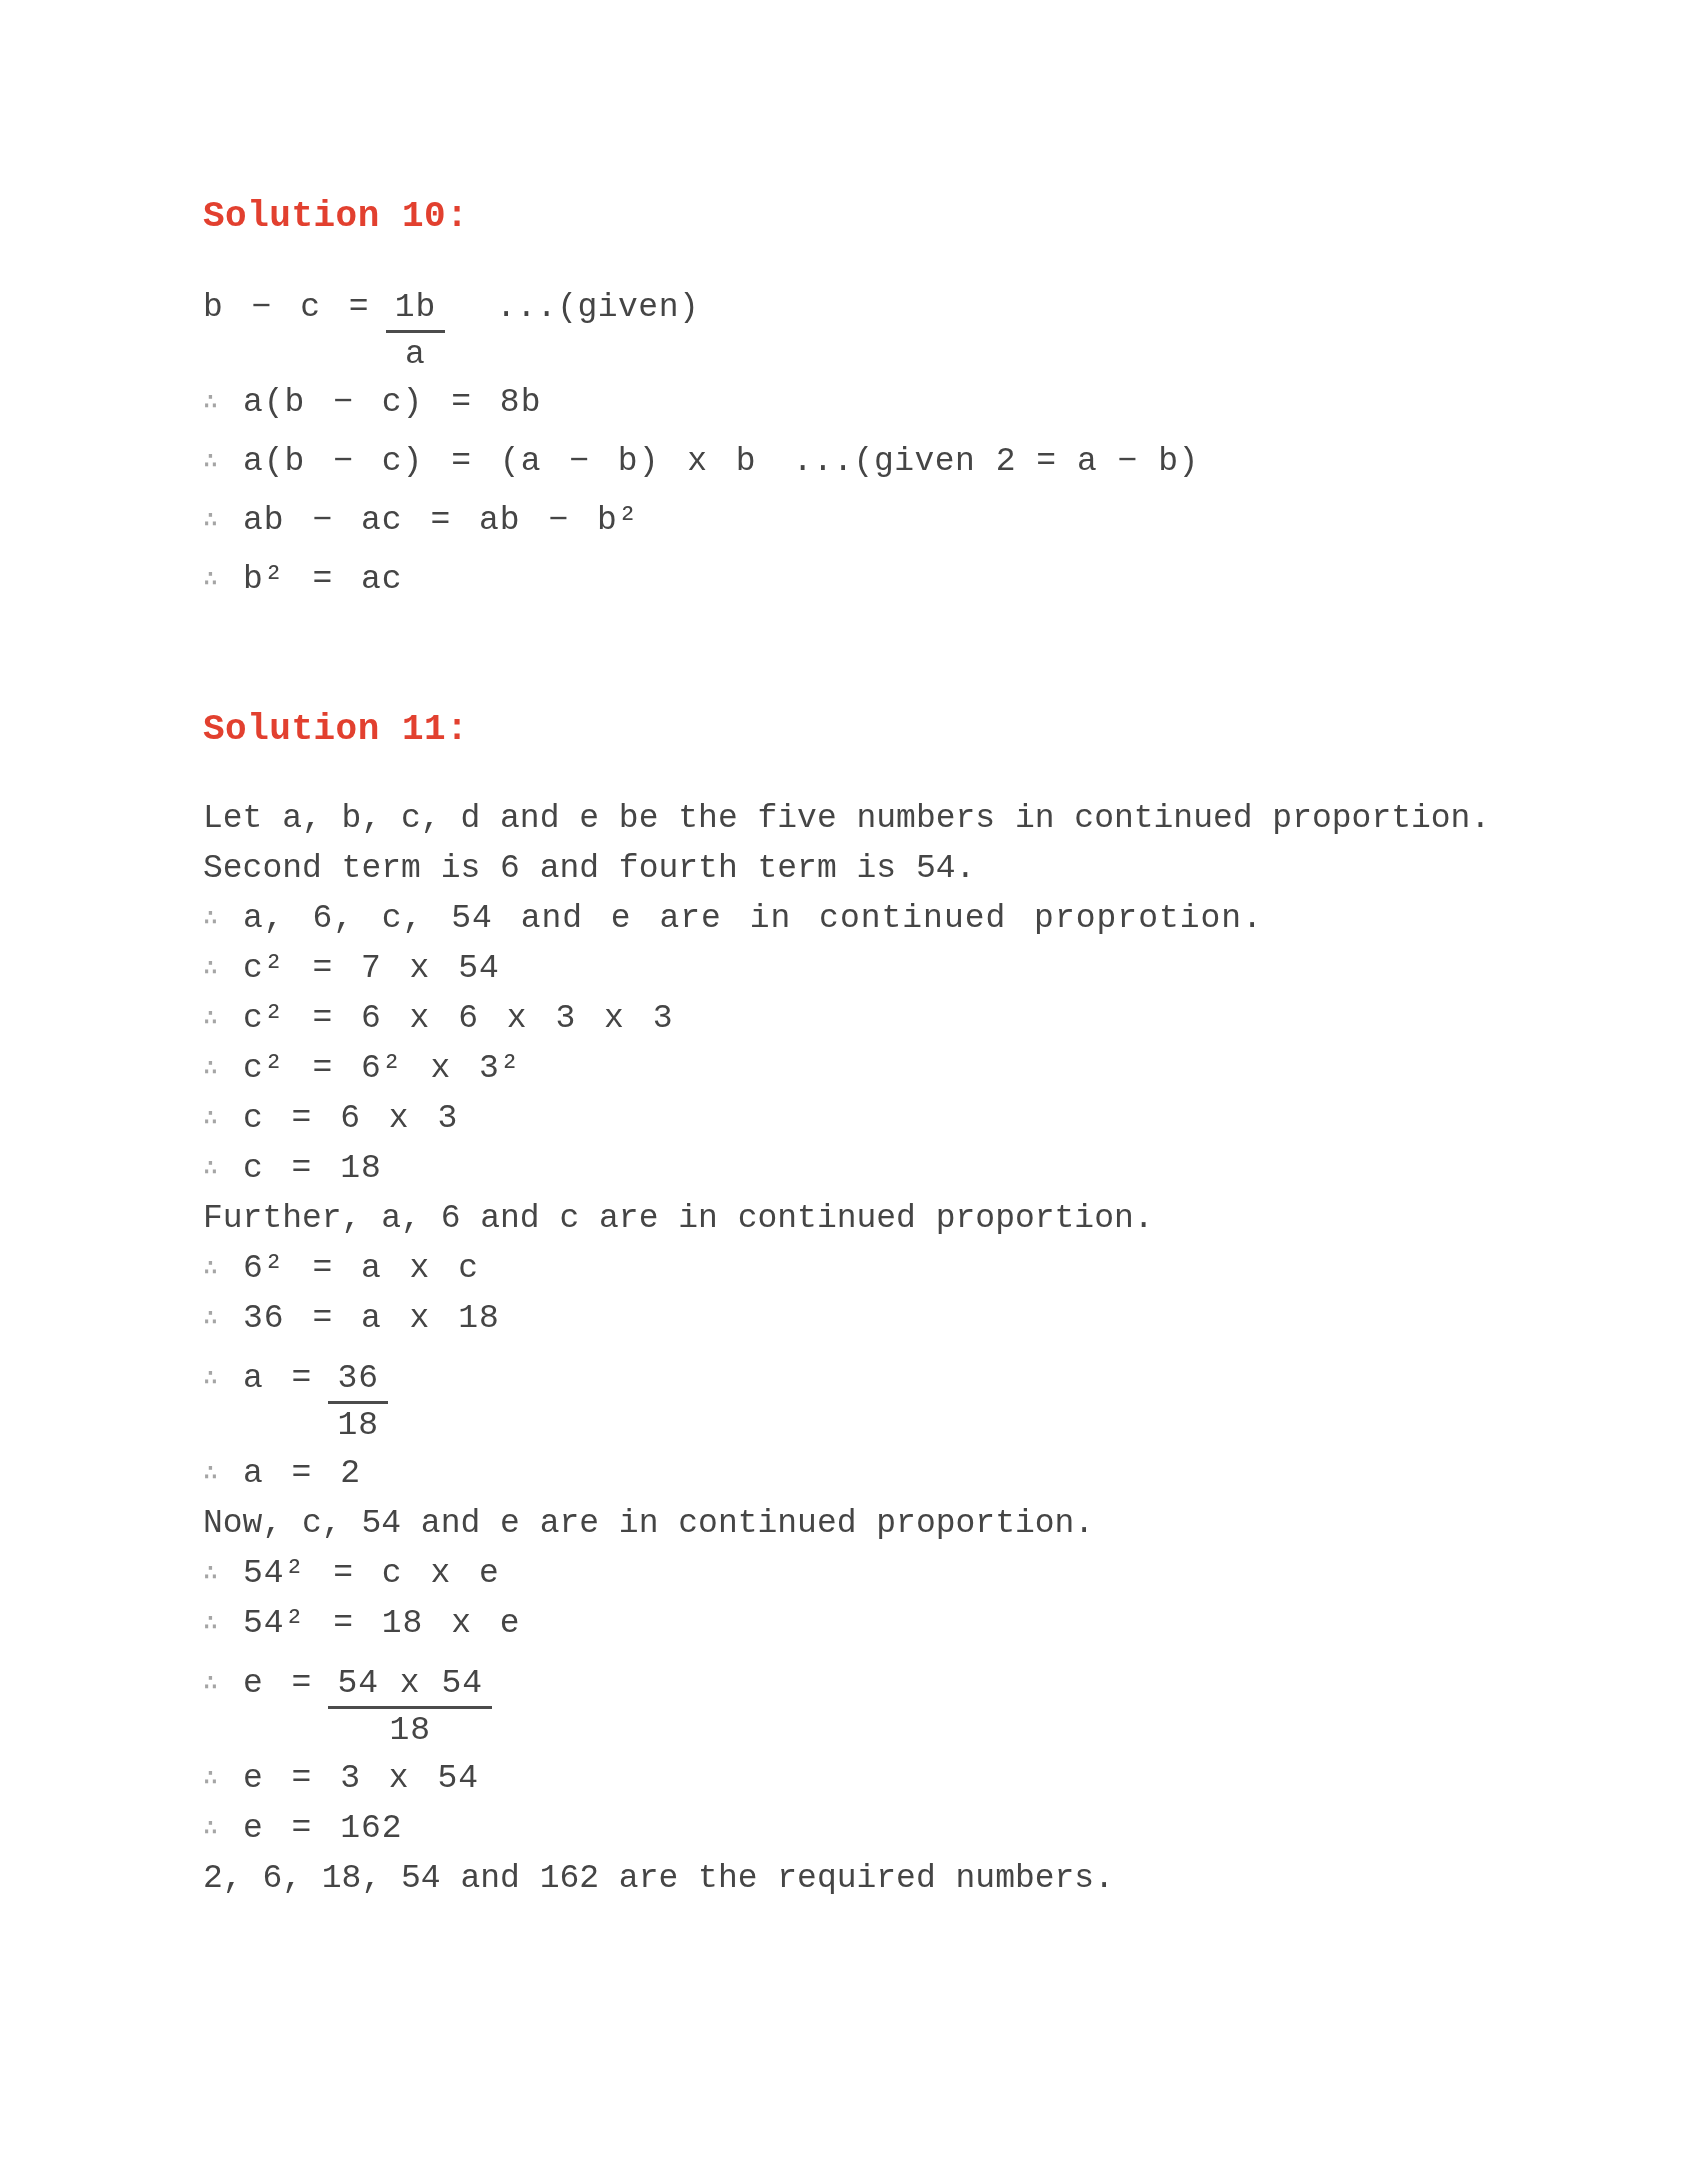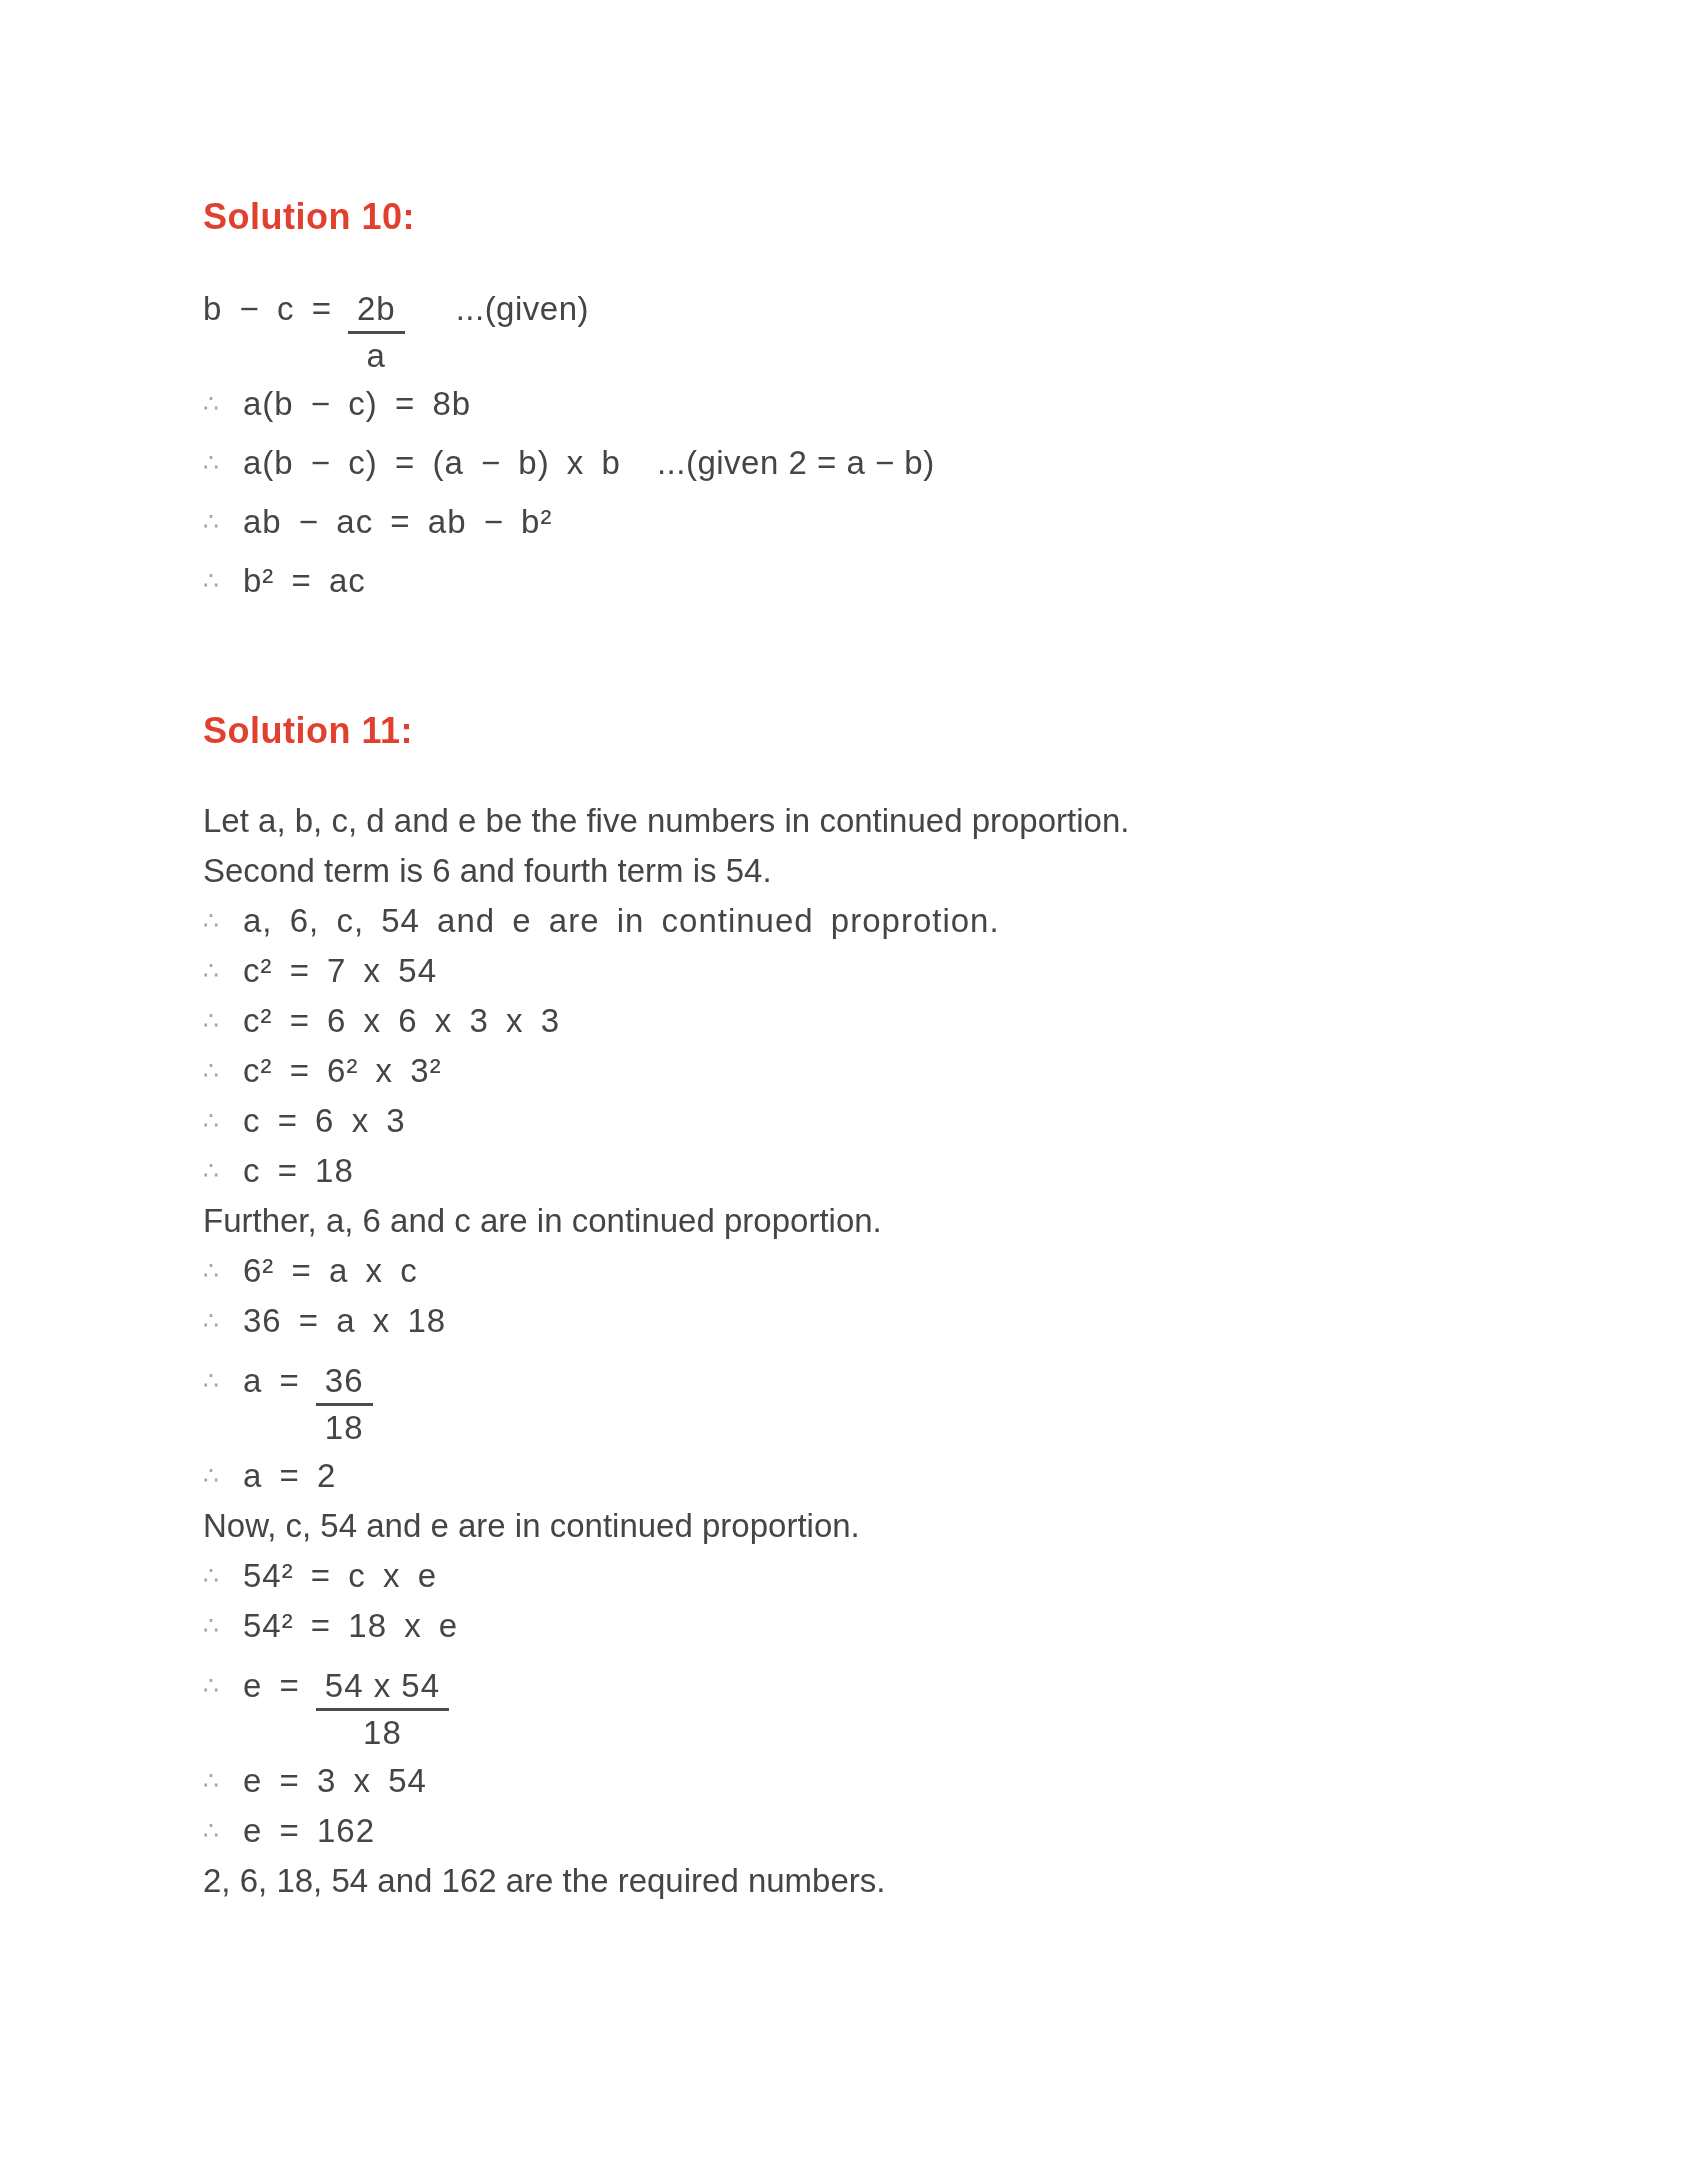--- a/index.html
+++ b/index.html
@@ -3,21 +3,21 @@
 <meta charset="utf-8">
 <style>
   html, body { margin:0; padding:0; background:#ffffff; }
   .page {
     position: relative;
     width: 1683px;
     height: 2178px;
     box-sizing: border-box;
     background: #ffffff;
     padding: 196px 59px 0 203px;
-    font-family: Liberation Sans, sans-serif;
+    font-family: Liberation Mono, monospace;
     font-size: 33px;
     color: #454545;
     overflow: hidden;
   }
   .heading {
     font-size: 36px;
     font-weight: bold;
     color: #e2402f;
     letter-spacing: 0.5px;
     margin: 0 0 42px 0;
@@ -57,21 +57,21 @@
 </head>
 <body>
 
 <div class="page">
   <section class="solution solution-10">
     <h2 class="heading">Solution 10:</h2>
     <div class="lines s10">
         <div class="line frac-row eq">
           <span class="prefix">b − c =</span>
           <div class="frac">
-            <span class="num">2b</span>
+            <span class="num">1b</span>
             <span class="den">a</span>
           </div>
           <span class="suffix">...(given)</span>
         </div>
         <div class="line text-row eq">
           <span class="tf">∴</span>
           <span class="txt">a(b − c) = 8b</span>
         </div>
         <div class="line text-row eq">
           <span class="tf">∴</span>

